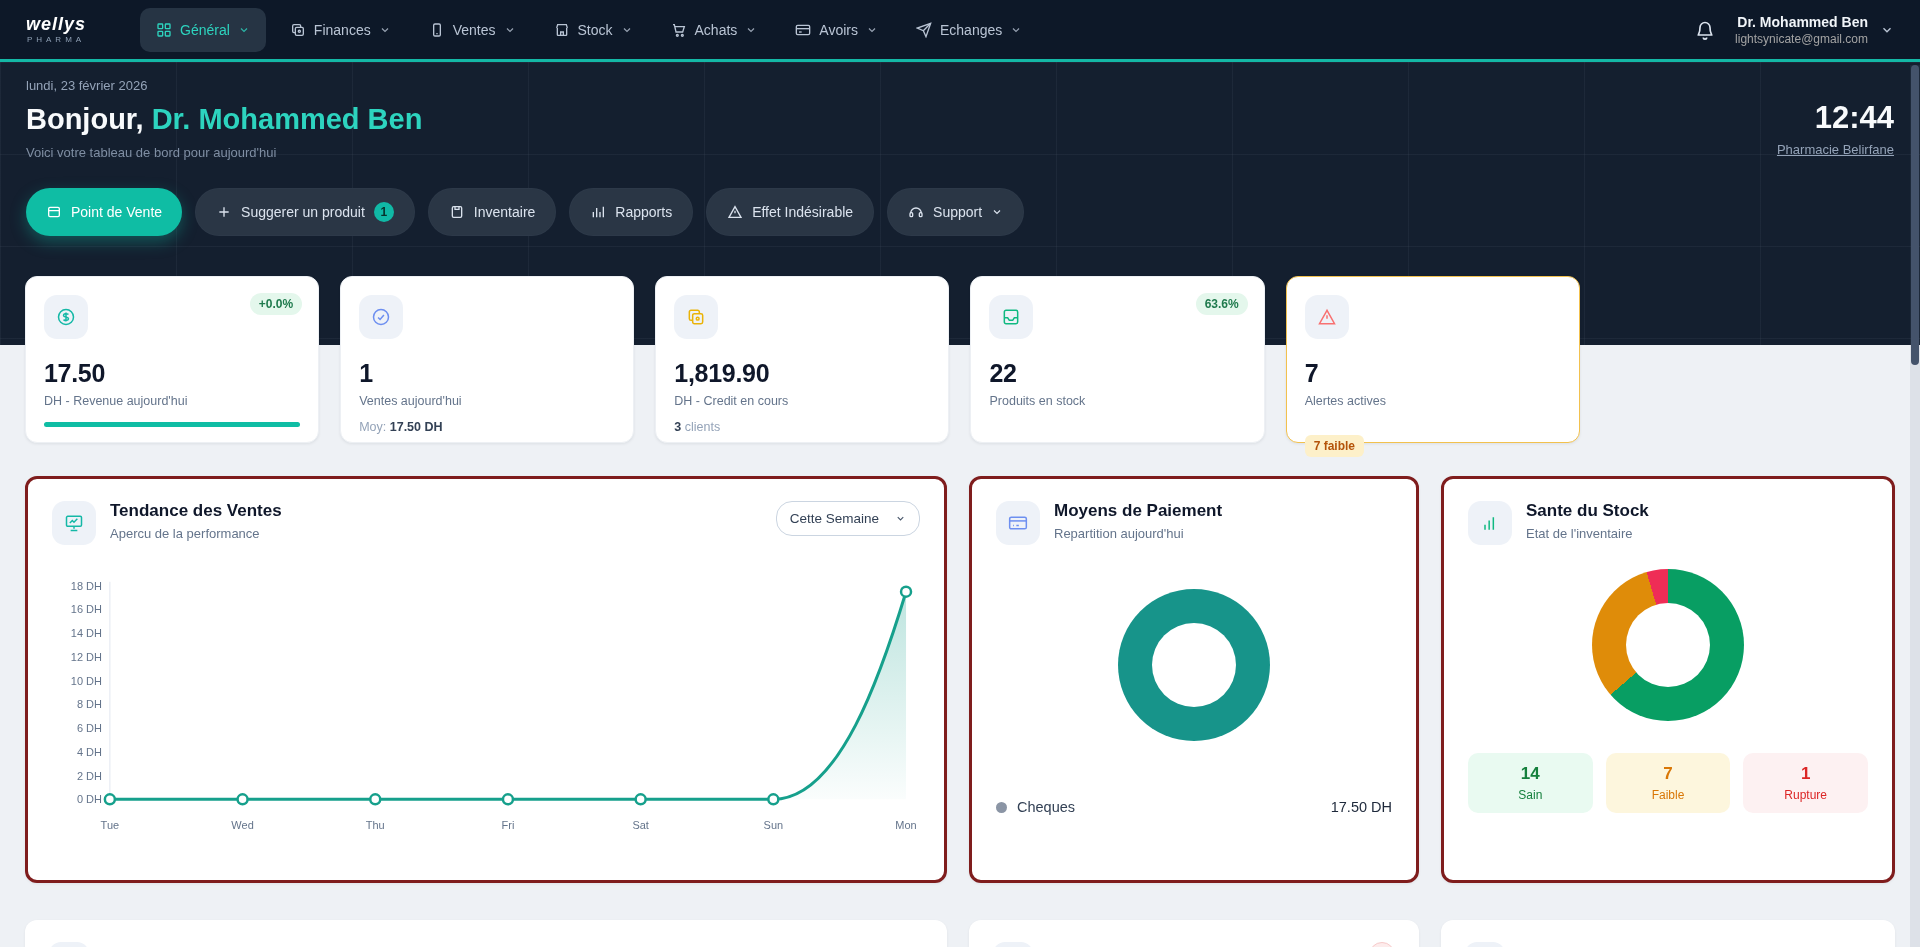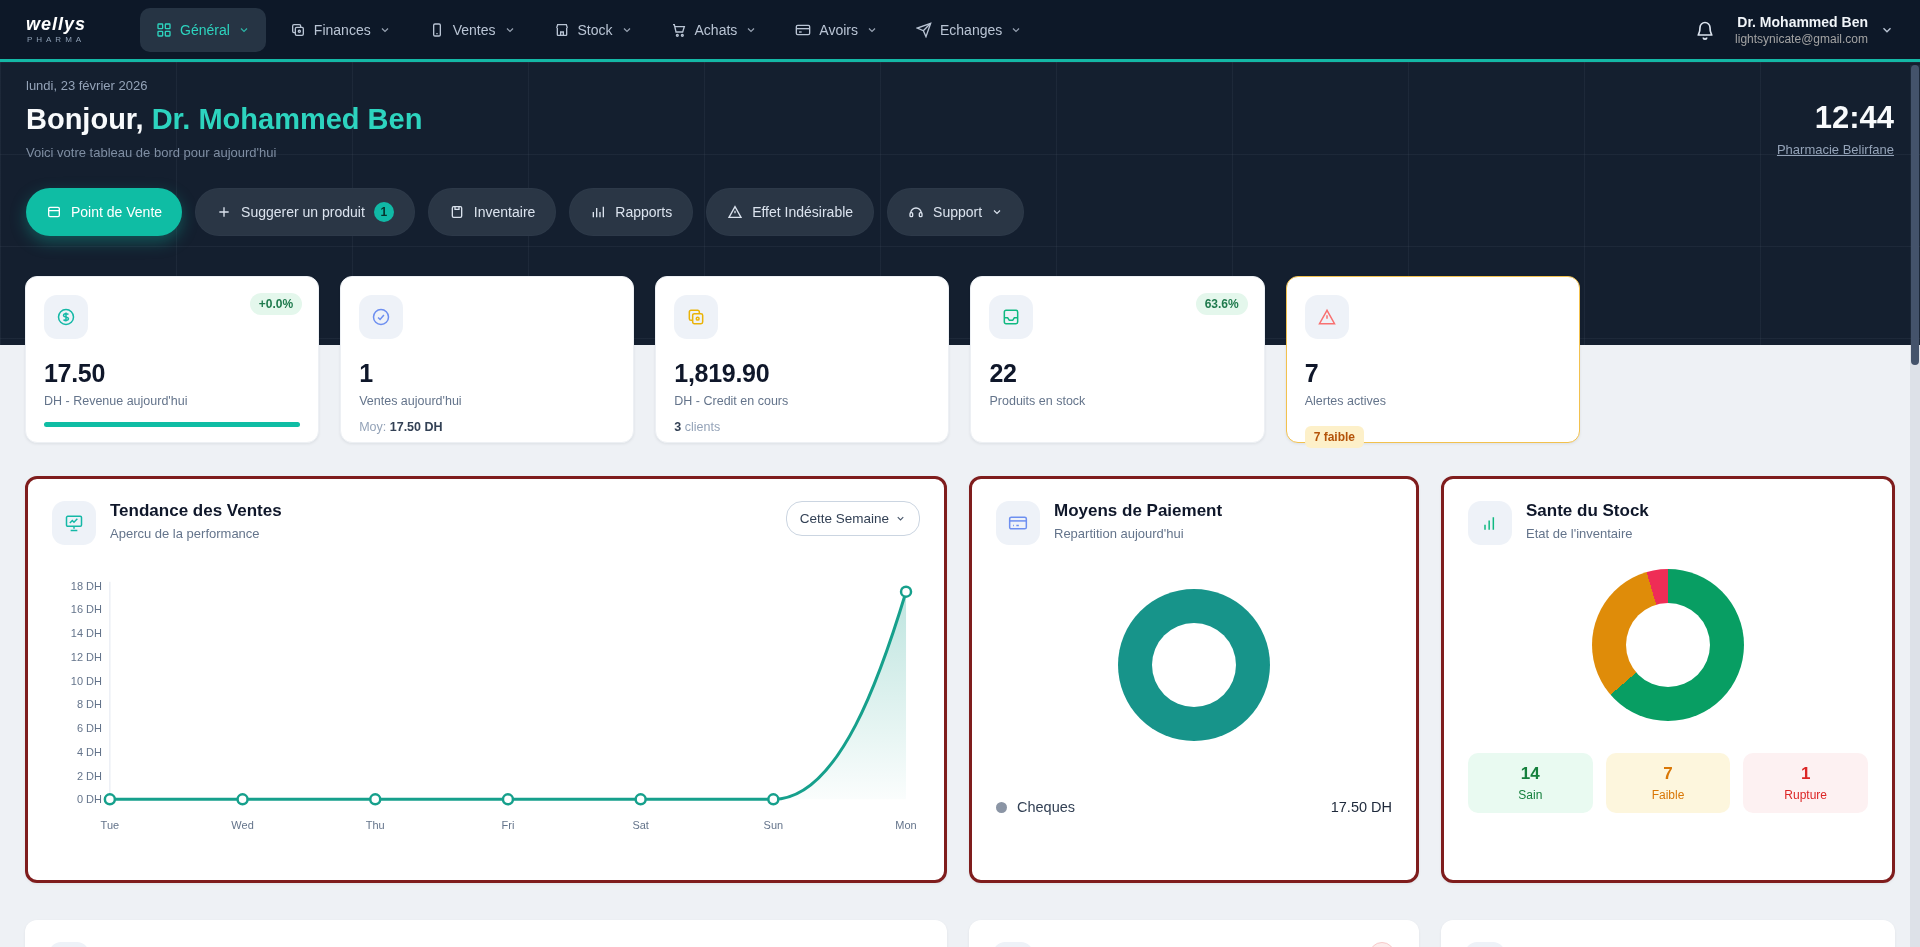--- a/index.html
+++ b/index.html
@@ -57,30 +57,30 @@
   .stat-card.warn { border:1.5px solid #f2c14e; }
   .icon-tile { width:44px; height:44px; border-radius:13px; background:#eef2f8; display:flex; align-items:center; justify-content:center; }
   .icon-tile svg { width:20px; height:20px; }
   .stat-badge { position:absolute; top:16px; right:16px; background:#e4f7ec; color:#1f7a4d; font-size:12px; font-weight:700; padding:4px 9px; border-radius:11px; }
   .stat-value { font-size:25px; font-weight:700; color:#0f172a; margin-top:20px; letter-spacing:-.3px; }
   .stat-label { font-size:12.5px; color:#64748b; margin-top:6px; }
   .stat-sub { font-size:12.5px; margin-top:12px; }
   .sub-muted { color:#94a3b8; }
   .sub-strong { color:#334155; font-weight:700; }
   .progress { height:5px; background:#0fbda4; border-radius:3px; margin-top:14px; width:100%; }
-  .chip-faible { display:inline-block; background:#fdf0c9; color:#b45309; font-size:12px; font-weight:700; padding:4px 9px; border-radius:6px; margin-top:18px; }
+  .chip-faible { display:inline-block; background:#fdf0c9; color:#b45309; font-size:12px; font-weight:700; padding:4px 9px; border-radius:6px; margin-top:27px; }
 
   
   .charts-row { display:grid; grid-template-columns:922px 450px 1fr; gap:22px; margin-top:33px; }
   .panel { background:#fff; border-radius:12px; padding:22px 24px; height:407px; box-shadow:0 1px 3px rgba(15,23,42,.06); border:3px solid #7f1d1d; }
   .panel-head { display:flex; align-items:flex-start; gap:14px; }
   .panel-titles { flex:1; }
   .panel-title { font-size:17px; font-weight:700; color:#0f172a; }
   .panel-sub { font-size:13px; color:#64748b; margin-top:5px; }
-  .select { display:flex; align-items:center; gap:6px; border:1px solid #cbd5e1; border-radius:16px; padding:9px 13px; font-size:13.5px; color:#334155; background:#fff; cursor:pointer; }
+  .select { display:flex; align-items:center; gap:16px; border:1px solid #cbd5e1; border-radius:16px; padding:9px 13px; font-size:13.5px; color:#334155; background:#fff; cursor:pointer; }
   .select .chev { width:11px; height:11px; stroke:#475569; }
 
   .sales-svg { width:100%; height:295px; margin-top:14px; display:block; }
   .tick { font-size:11px; fill:#64748b; }
   .xlab { font-size:11px; fill:#64748b; }
 
   .donut-wrap { display:flex; justify-content:center; margin-top:44px; }
   .donut { width:152px; height:152px; border-radius:50%; position:relative; }
   .donut::after { content:""; position:absolute; inset:34px; background:#fff; border-radius:50%; }
   .legend-row { display:flex; align-items:center; margin-top:58px; font-size:14.5px; }

